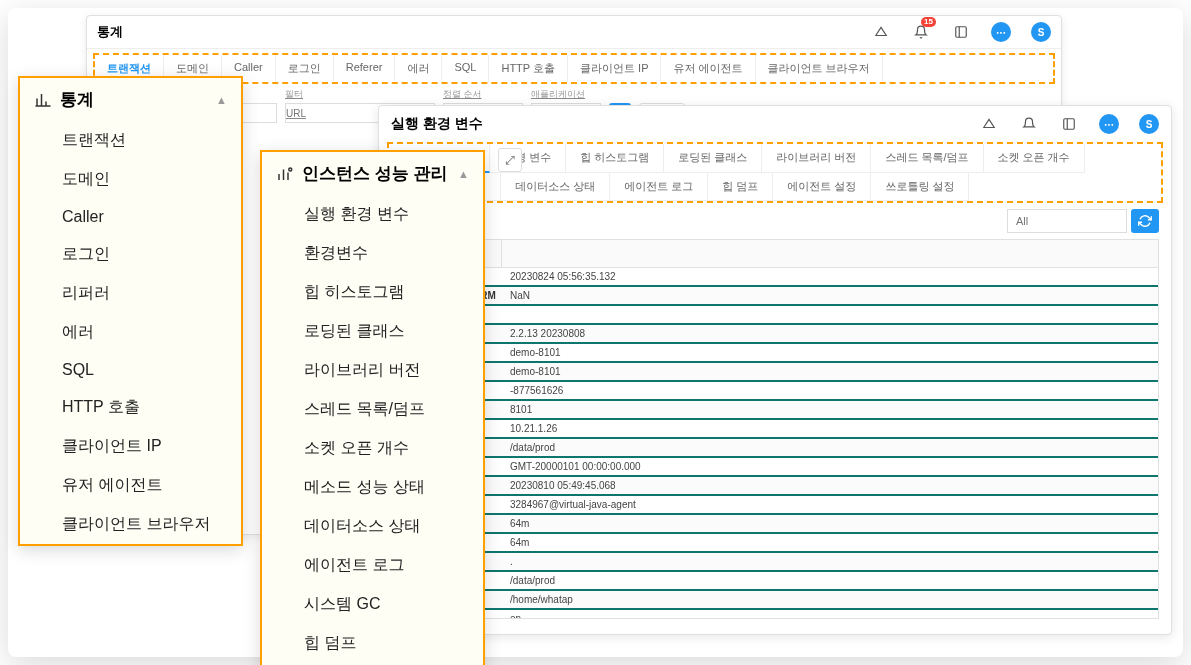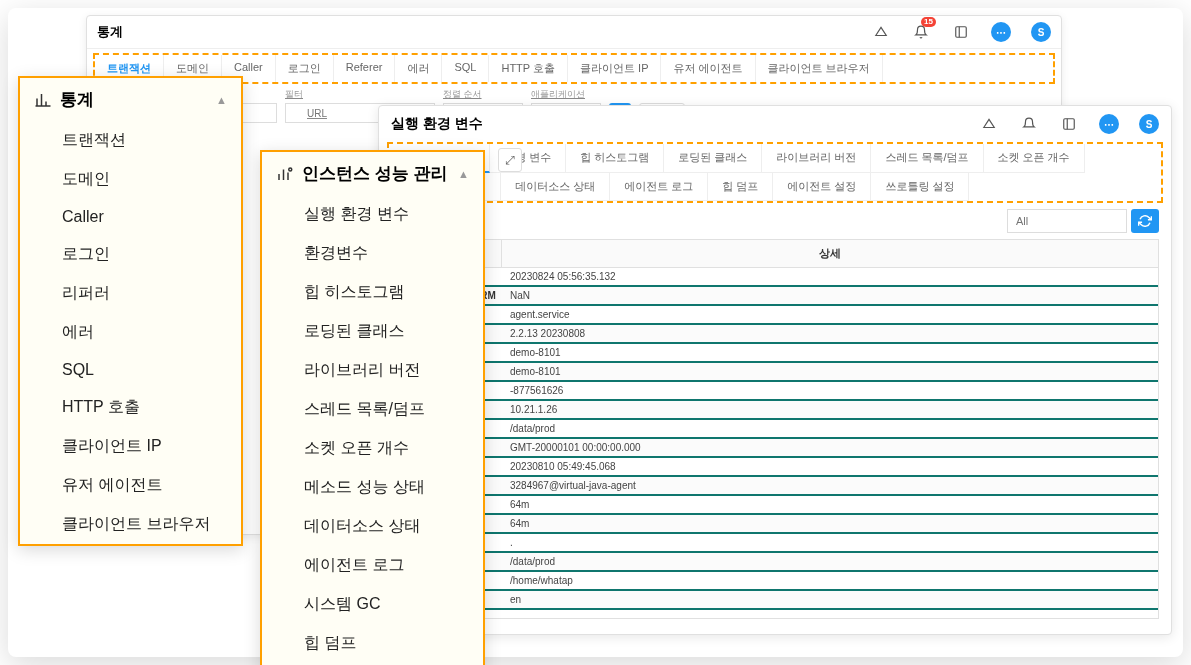--- a/index.html
+++ b/index.html
@@ -42,21 +42,21 @@
       border-right: 1px solid #eee;
       cursor: pointer;
     }
     .back-tab.active { color: #2196f3; font-weight: 600; }
     
     .filter-row {
       display: flex; gap: 8px; padding: 4px 10px; font-size: 10px; color: #888;
     }
     .filter-group { display: flex; flex-direction: column; gap: 2px; text-decoration: underline; }
     .filter-group label { font-size: 9px; color: #999; }
-    .filter-input { border: 1px solid #ddd; padding: 2px 21px; font-size: 10px; height: 20px; }
+    .filter-input { border: 1px solid #ddd; padding: 2px 0; font-size: 10px; height: 20px; }
     .btn-sm { background: #2196f3; color: #fff; border: none; width: 22px; height: 20px; border-radius: 3px; cursor: pointer; display: inline-flex; align-items: center; justify-content: center; }
     .btn-outline { background: #fff; border: 1px solid #ddd; color: #666; padding: 0 6px; height: 20px; font-size: 10px; border-radius: 3px; cursor: pointer; }
     
     
     .front-panel {
       position: absolute;
       top: 105px; left: 378px;
       width: 794px; height: 530px;
       background: #fff;
       border: 1px solid #e0e0e0;
@@ -292,50 +292,52 @@
     <button class="refresh-btn">
         <svg width="14" height="14" viewBox="0 0 24 24" fill="none" stroke="#fff" stroke-width="2.5">
           <path d="M23 4v6h-6M1 20v-6h6"></path>
           <path d="M3.51 9a9 9 0 0114.85-3.36L23 10M1 14l4.64 4.36A9 9 0 0020.49 15"></path>
         </svg>
       </button>
   </div>
   <div class="data-table">
     <div class="data-table-header">
       <div class="col-name">이름</div>
-      <div class="col-detail">상세</div>
     </div>
     <div id="table-body">
         <div class="data-row">
           <div class="cell-name">whatap.boot.time</div>
           <div class="cell-val">20230824 05:56:35.132</div>
         </div>
         <div class="data-row">
           <div class="cell-name">CLOUD_PLATFORM</div>
           <div class="cell-val">NaN</div>
         </div>
         <div class="data-row">
           <div class="cell-name">whatap.container</div>
-          <div class="cell-val">agent.service</div>
         </div>
         <div class="data-row">
           <div class="cell-name">whatap.version</div>
           <div class="cell-val">2.2.13 20230808</div>
         </div>
         <div class="data-row">
           <div class="cell-name">whatap.name</div>
           <div class="cell-val">demo-8101</div>
         </div>
         <div class="data-row">
           <div class="cell-name">whatap.oname</div>
           <div class="cell-val">demo-8101</div>
         </div>
         <div class="data-row">
           <div class="cell-name">whatap.oid</div>
           <div class="cell-val">-877561626</div>
+        </div>
+        <div class="data-row">
+          <div class="cell-name">whatap.port</div>
+          <div class="cell-val">8101</div>
         </div>
         <div class="data-row">
           <div class="cell-name">whatap.ip</div>
           <div class="cell-val">10.21.1.26</div>
         </div>
         <div class="data-row">
           <div class="cell-name">whatap.home</div>
           <div class="cell-val">/data/prod</div>
         </div>
         <div class="data-row">

